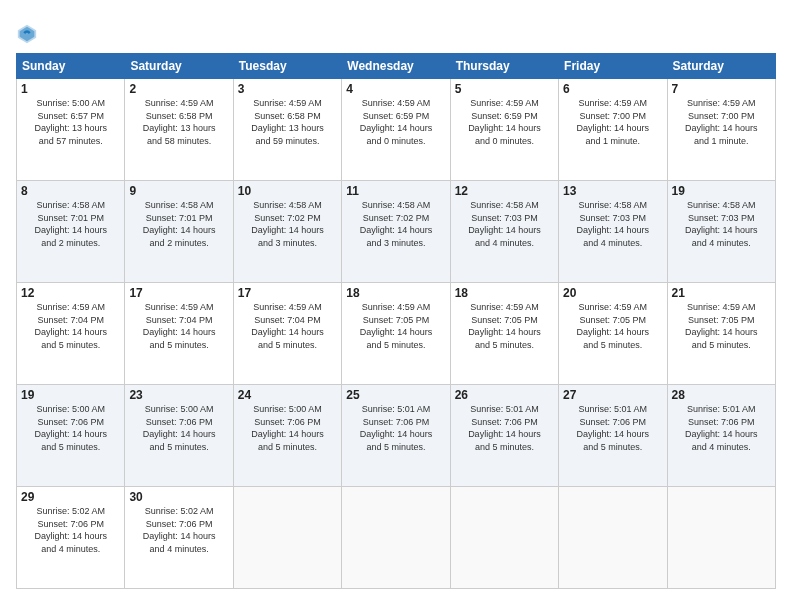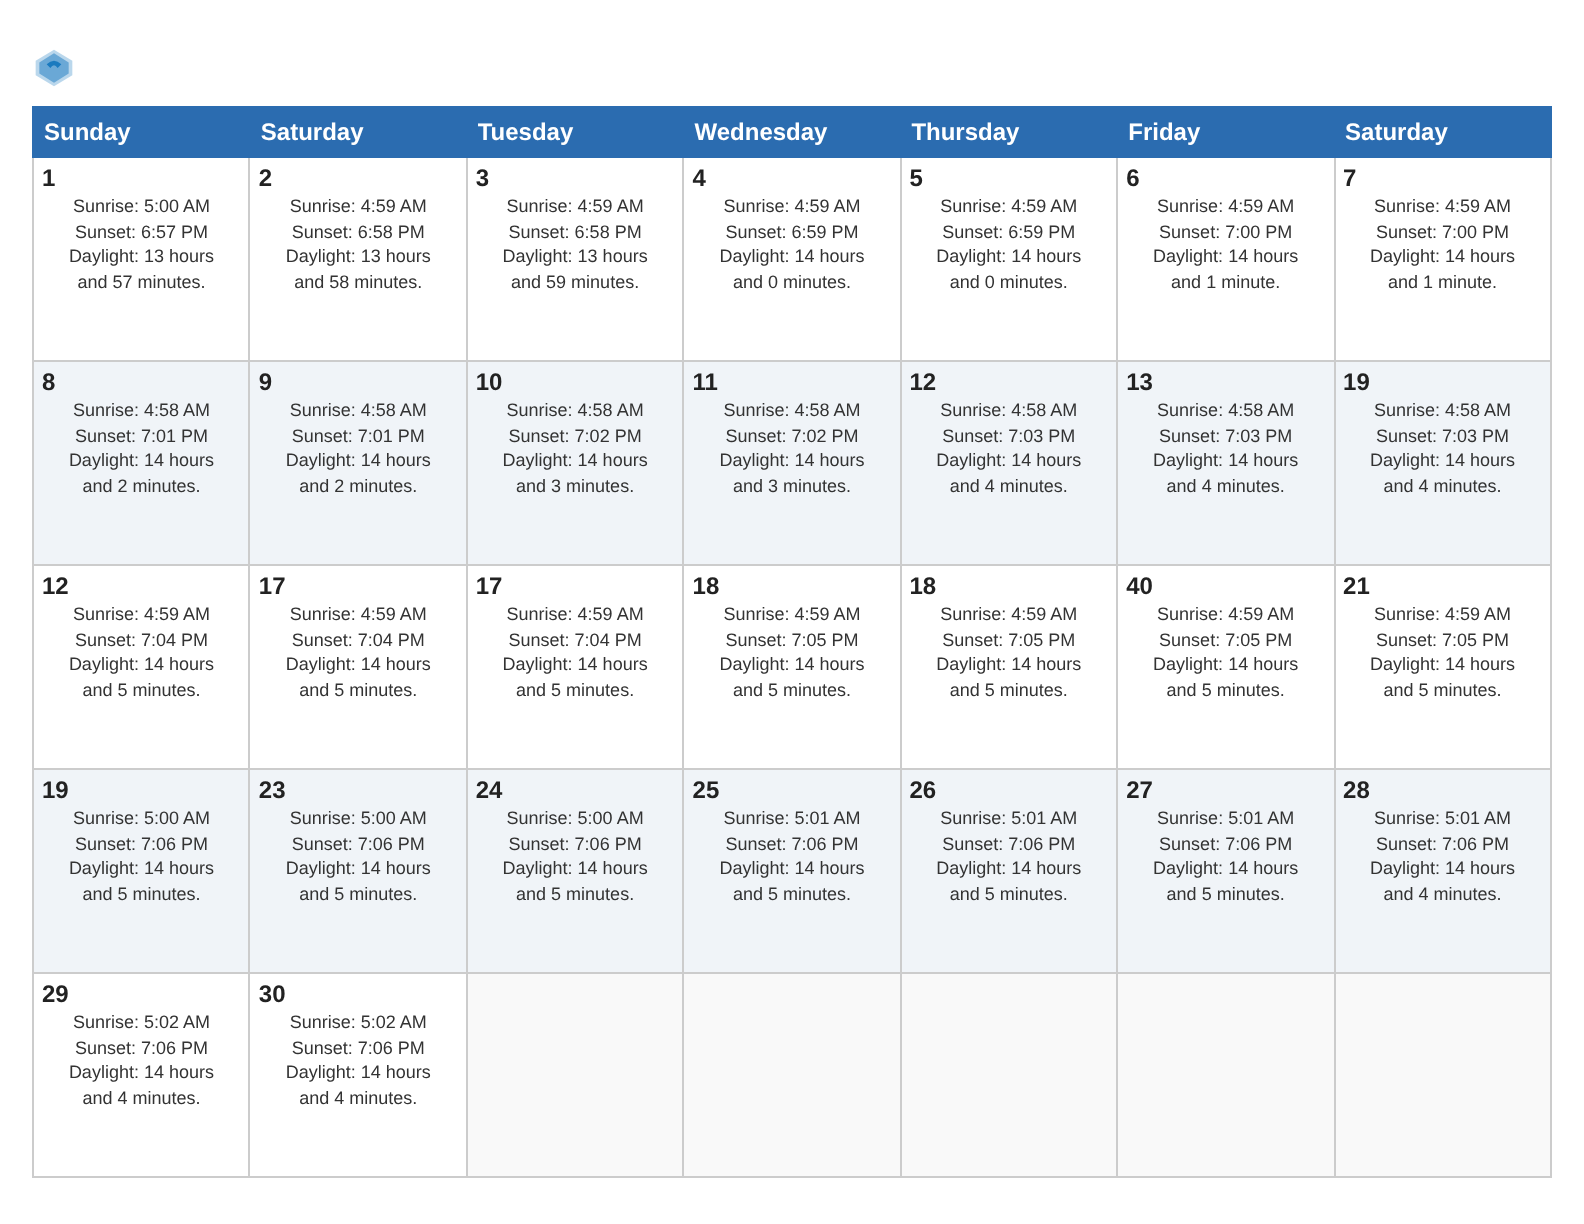--- a/index.html
+++ b/index.html
@@ -264,21 +264,21 @@
 and 5 minutes.</div>
           </td>
           <td>
             <span class="day-number">18</span>
             <div class="day-info" style="white-space: pre-line;">Sunrise: 4:59 AM
 Sunset: 7:05 PM
 Daylight: 14 hours
 and 5 minutes.</div>
           </td>
           <td>
-            <span class="day-number">40</span>
+            <span class="day-number">20</span>
             <div class="day-info" style="white-space: pre-line;">Sunrise: 4:59 AM
 Sunset: 7:05 PM
 Daylight: 14 hours
 and 5 minutes.</div>
           </td>
           <td>
             <span class="day-number">21</span>
             <div class="day-info" style="white-space: pre-line;">Sunrise: 4:59 AM
 Sunset: 7:05 PM
 Daylight: 14 hours

